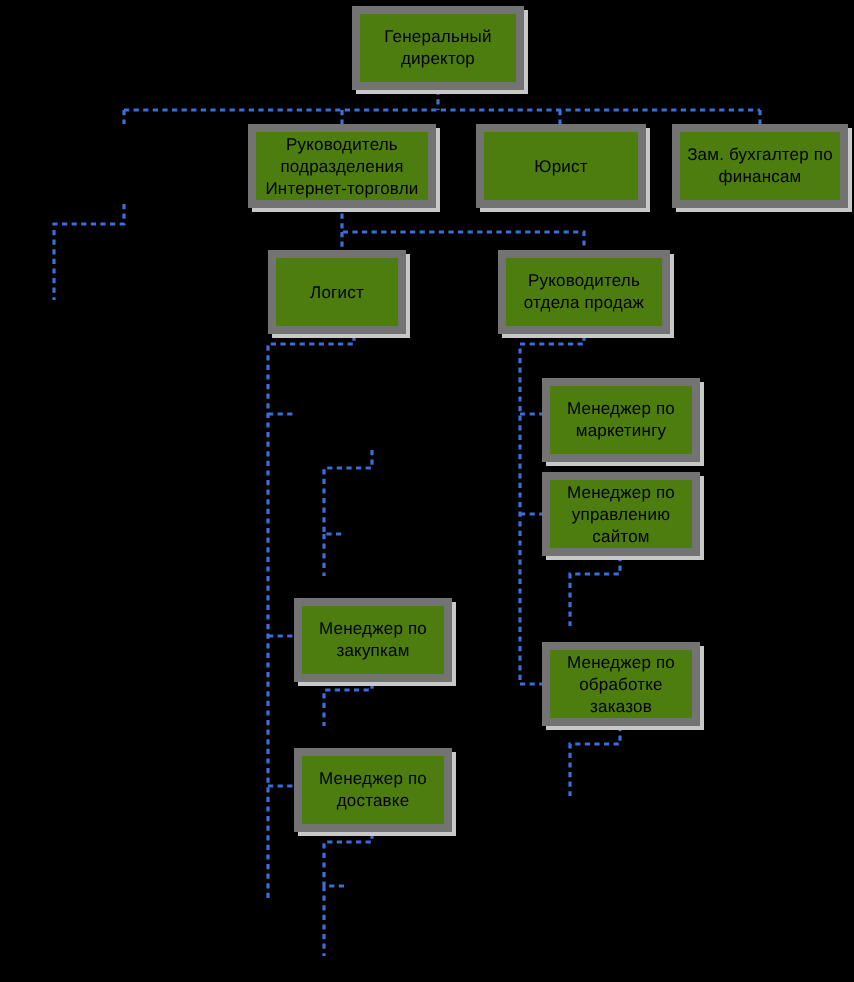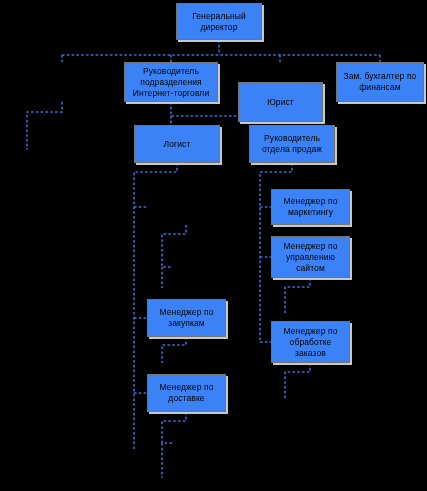--- a/index.html
+++ b/index.html
@@ -19,22 +19,22 @@
     position: absolute;
     left: 0;
     top: 0;
     width: 427px;
     height: 491px;
     pointer-events: none;
   }
   .node {
     position: absolute;
     box-sizing: border-box;
-    background: #3b82f6;
-    border: 1px solid #737373;
+    background: #4d7c0f;
+    border: 4px solid #737373;
     box-shadow: 2px 2px 0 0 #c8c8c8;
     display: flex;
     align-items: center;
     justify-content: center;
     text-align: center;
     color: #000000;
     font-size: 8.5px;
     line-height: 11px;
     letter-spacing: 0.1px;
     padding: 17px 2px;
@@ -79,24 +79,24 @@
       <path d="M310,278 L310,287 L285,287 L285,313"></path>
       <path d="M310,363 L310,372 L285,372 L285,398"></path>
     </g>
   </svg>
 
   <div class="node" style="left:176px; top:3px;   width:86px; height:37px;">Генеральный
 директор</div>
   <div class="node" style="left:124px; top:62px;  width:94px; height:40px;">Руководитель
 подразделения
 Интернет-торговли</div>
-  <div class="node" style="left:238px; top:62px;  width:85px; height:40px;margin-top:20px;">Юрист</div>
+  <div class="node" style="left:238px; top:62px;  width:85px; height:40px;">Юрист</div>
   <div class="node" style="left:336px; top:62px;  width:88px; height:40px;">Зам. бухгалтер по
 финансам</div>
-  <div class="node" style="left:134px; top:125px; width:86px; height:38px;">Логист</div>
+  <div class="node" style="left:134px; top:125px; width:69px; height:38px;">Логист</div>
   <div class="node" style="left:249px; top:125px; width:86px; height:38px;">Руководитель
 отдела продаж</div>
   <div class="node" style="left:271px; top:189px; width:79px; height:36px;">Менеджер по
 маркетингу</div>
   <div class="node" style="left:271px; top:236px; width:79px; height:42px;">Менеджер по
 управлению
 сайтом</div>
   <div class="node" style="left:147px; top:299px; width:79px; height:38px;">Менеджер по
 закупкам</div>
   <div class="node" style="left:271px; top:321px; width:79px; height:42px;">Менеджер по

